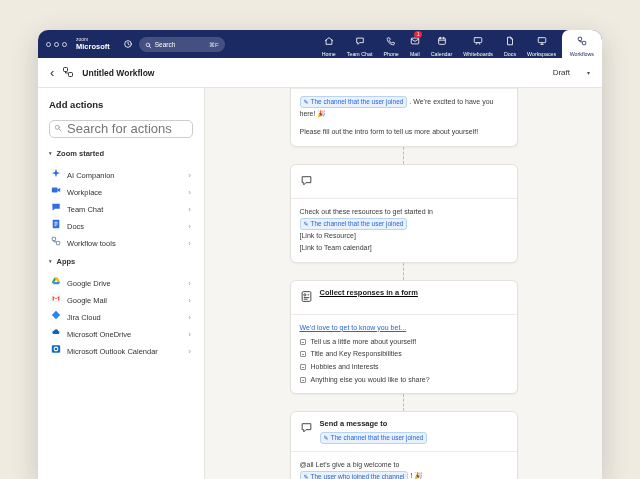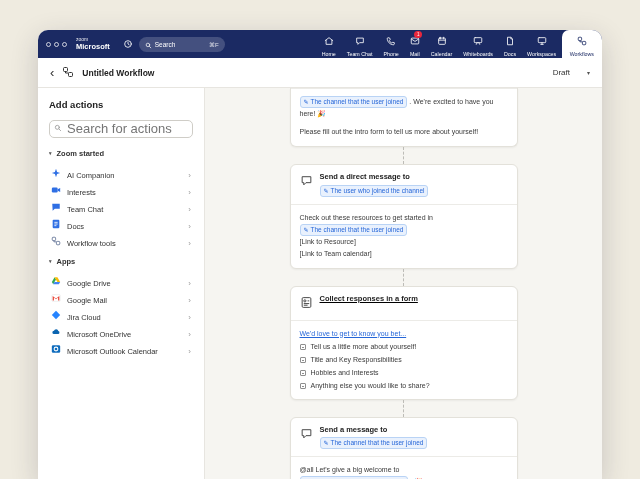--- a/index.html
+++ b/index.html
@@ -216,21 +216,21 @@
               <path fill="#2f6fe4" d="M12 2l2.6 7.4L22 12l-7.4 2.6L12 22l-2.6-7.4L2 12l7.4-2.6z"></path>
             </svg></span>
         <span>AI Companion</span>
         <span class="chev">›</span>
       </div>
       <div class="sb-item">
         <span><svg width="10" height="10" viewBox="0 0 24 24">
               <rect x="2" y="6" width="14" height="12" rx="3" fill="#2f6fe4"></rect>
               <path d="M16 10l6-3v10l-6-3z" fill="#2f6fe4"></path>
             </svg></span>
-        <span>Interests</span>
+        <span>Workplace</span>
         <span class="chev">›</span>
       </div>
       <div class="sb-item">
         <span><svg width="10" height="10" viewBox="0 0 24 24">
               <path d="M3 4h18v12H9l-5 5z" fill="#2f6fe4"></path>
             </svg></span>
         <span>Team Chat</span>
         <span class="chev">›</span>
       </div>
       <div class="sb-item">
@@ -311,27 +311,20 @@
       </div>
 
       <div class="connector"></div>
 
       <div class="card">
         <div class="card-h">
           <span class="ch-icon">
             <svg width="13" height="13" viewBox="0 0 24 24" fill="none" stroke="#444" stroke-width="1.8" stroke-linejoin="round">
                 <path d="M4 5h16v11h-9l-4 4v-4H4z"></path>
               </svg>
-          </span>
-          <span class="ch-col">
-            <span class="ch-title">Send a direct message to</span>
-            <span class="chip">
-              <span class="pencil">✎</span>
-              <span>The user who joined the channel</span>
-            </span>
           </span>
         </div>
         <div class="card-b">
           <div>Check out these resources to get started in</div>
           <span class="chip">
             <span class="pencil">✎</span>
             <span>The channel that the user joined</span>
           </span>
           <div>[Link to Resource]</div>
           <div>[Link to Team calendar]</div>

